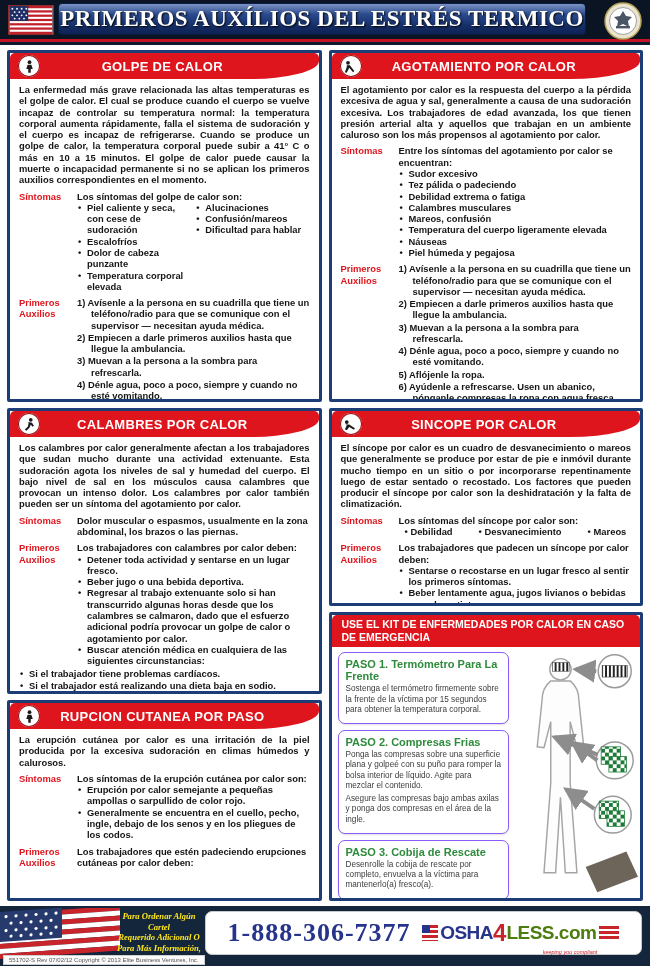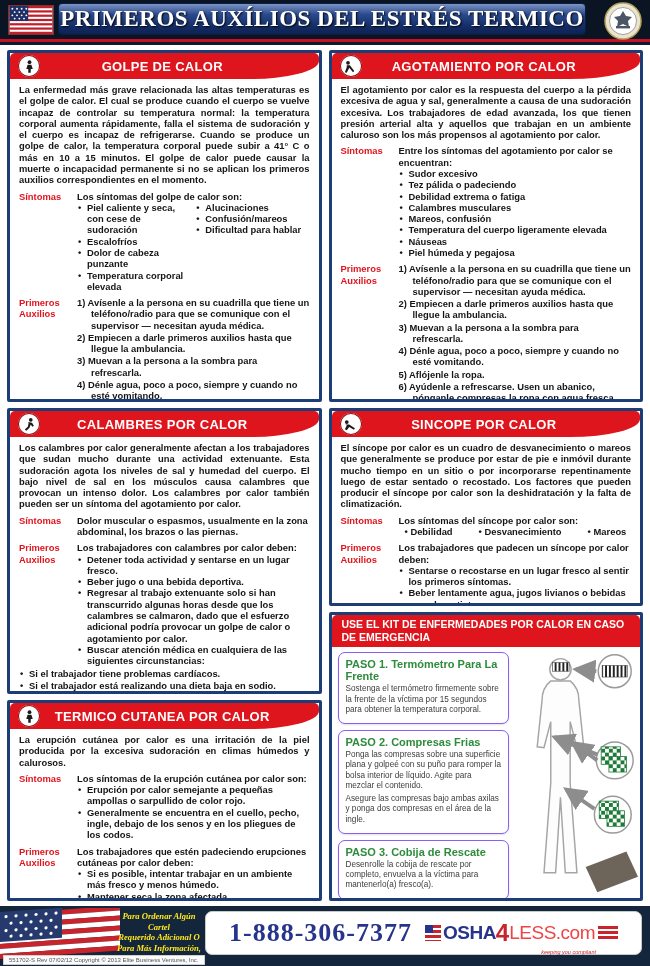--- a/index.html
+++ b/index.html
@@ -59,21 +59,21 @@
     font-style:italic; font-weight:bold; font-size:8.6px; line-height:1.25; color:#ffe81c; text-align:center; white-space:pre-line; }
   .phone-box { position:absolute; left:205px; right:8px; top:5px; bottom:11px; background:#fff; border:1px solid #c9c9c9;
     border-radius:7px; display:flex; align-items:center; justify-content:space-evenly; padding:0 10px; }
   .phone { font-family:"Liberation Serif", serif; font-weight:bold; font-size:26px; color:#27348b; letter-spacing:1px; }
   .logo { display:flex; align-items:center; position:relative; }
   .logo-flagblock { width:16px; height:16px; margin-right:2px;
     background:repeating-linear-gradient(180deg,#c8242c 0 3px,#fff 3px 5px); position:relative; }
   .logo-flagblock::after { content:""; position:absolute; left:0; top:0; width:8px; height:8px; background:#27348b; }
   .logo-osha { font-weight:bold; font-size:19px; color:#27348b; letter-spacing:-.5px; }
   .logo-4 { font-weight:bold; font-size:24px; color:#c8242c; }
-  .logo-less { font-weight:normal; font-size:19px; color:#ef4444; letter-spacing:-.5px; }
+  .logo-less { font-weight:bold; font-size:19px; color:#4d7c0f; letter-spacing:-.5px; }
   .logo-stripes { width:20px; height:14px; margin-left:3px;
     background:repeating-linear-gradient(180deg,#c8242c 0 3px,#fff 3px 5px); }
   .logo-tag { position:absolute; right:22px; bottom:-8px; font-size:5.5px; color:#c8242c; font-style:italic; }
   .fine-print { position:absolute; left:3px; bottom:1px; background:#fbfbfb; border:1px solid #cfcfcf;
     font-size:6px; color:#555; padding:1px 5px; white-space:nowrap; }
 </style>
 </head>
 <body>
 
 <div class="poster">
@@ -203,42 +203,38 @@
       </div>
 
       <div class="panel" style="flex:1">
         <div class="panel-head">
           <span class="badge">
             <svg viewBox="0 0 24 24" width="15" height="15" fill="#1a1a1a">
                 <circle cx="12" cy="5" r="3"></circle>
                 <path d="M9 9h6l2.2 7h-3.2v6h-4v-6H6.8z"></path>
               </svg>
           </span>
-          <span class="panel-title">TERMICO CUTANEA POR CALOR</span>
+          <span class="panel-title">RUPCION CUTANEA POR PASO</span>
         </div>
         <div class="panel-body">
           <p class="intro">La erupción cutánea por calor es una irritación de la piel producida por la excesiva sudoración en climas húmedos y calurosos.</p>
           <div class="row">
             <span class="label">Síntomas</span>
             <div class="content">
               <div>Los síntomas de la erupción cutánea por calor son:</div>
               <ul class="bullets">
                   <li>Erupción por calor semejante a pequeñas ampollas o sarpullido de color rojo.</li>
                   <li>Generalmente se encuentra en el cuello, pecho, ingle, debajo de los senos y en los pliegues de los codos.</li>
                 </ul>
             </div>
           </div>
           <div class="row">
             <span class="label">Primeros Auxilios</span>
             <div class="content">
               <div>Los trabajadores que estén padeciendo erupciones cutáneas por calor deben:</div>
-              <ul class="bullets">
-                  <li>Si es posible, intentar trabajar en un ambiente más fresco y menos húmedo.</li>
-                  <li>Mantener seca la zona afectada</li>
-                </ul>
             </div>
           </div>
         </div>
       </div>
     </div>
 
     <div class="col">
 
       <div class="panel" style="height:352px">
         <div class="panel-head">

